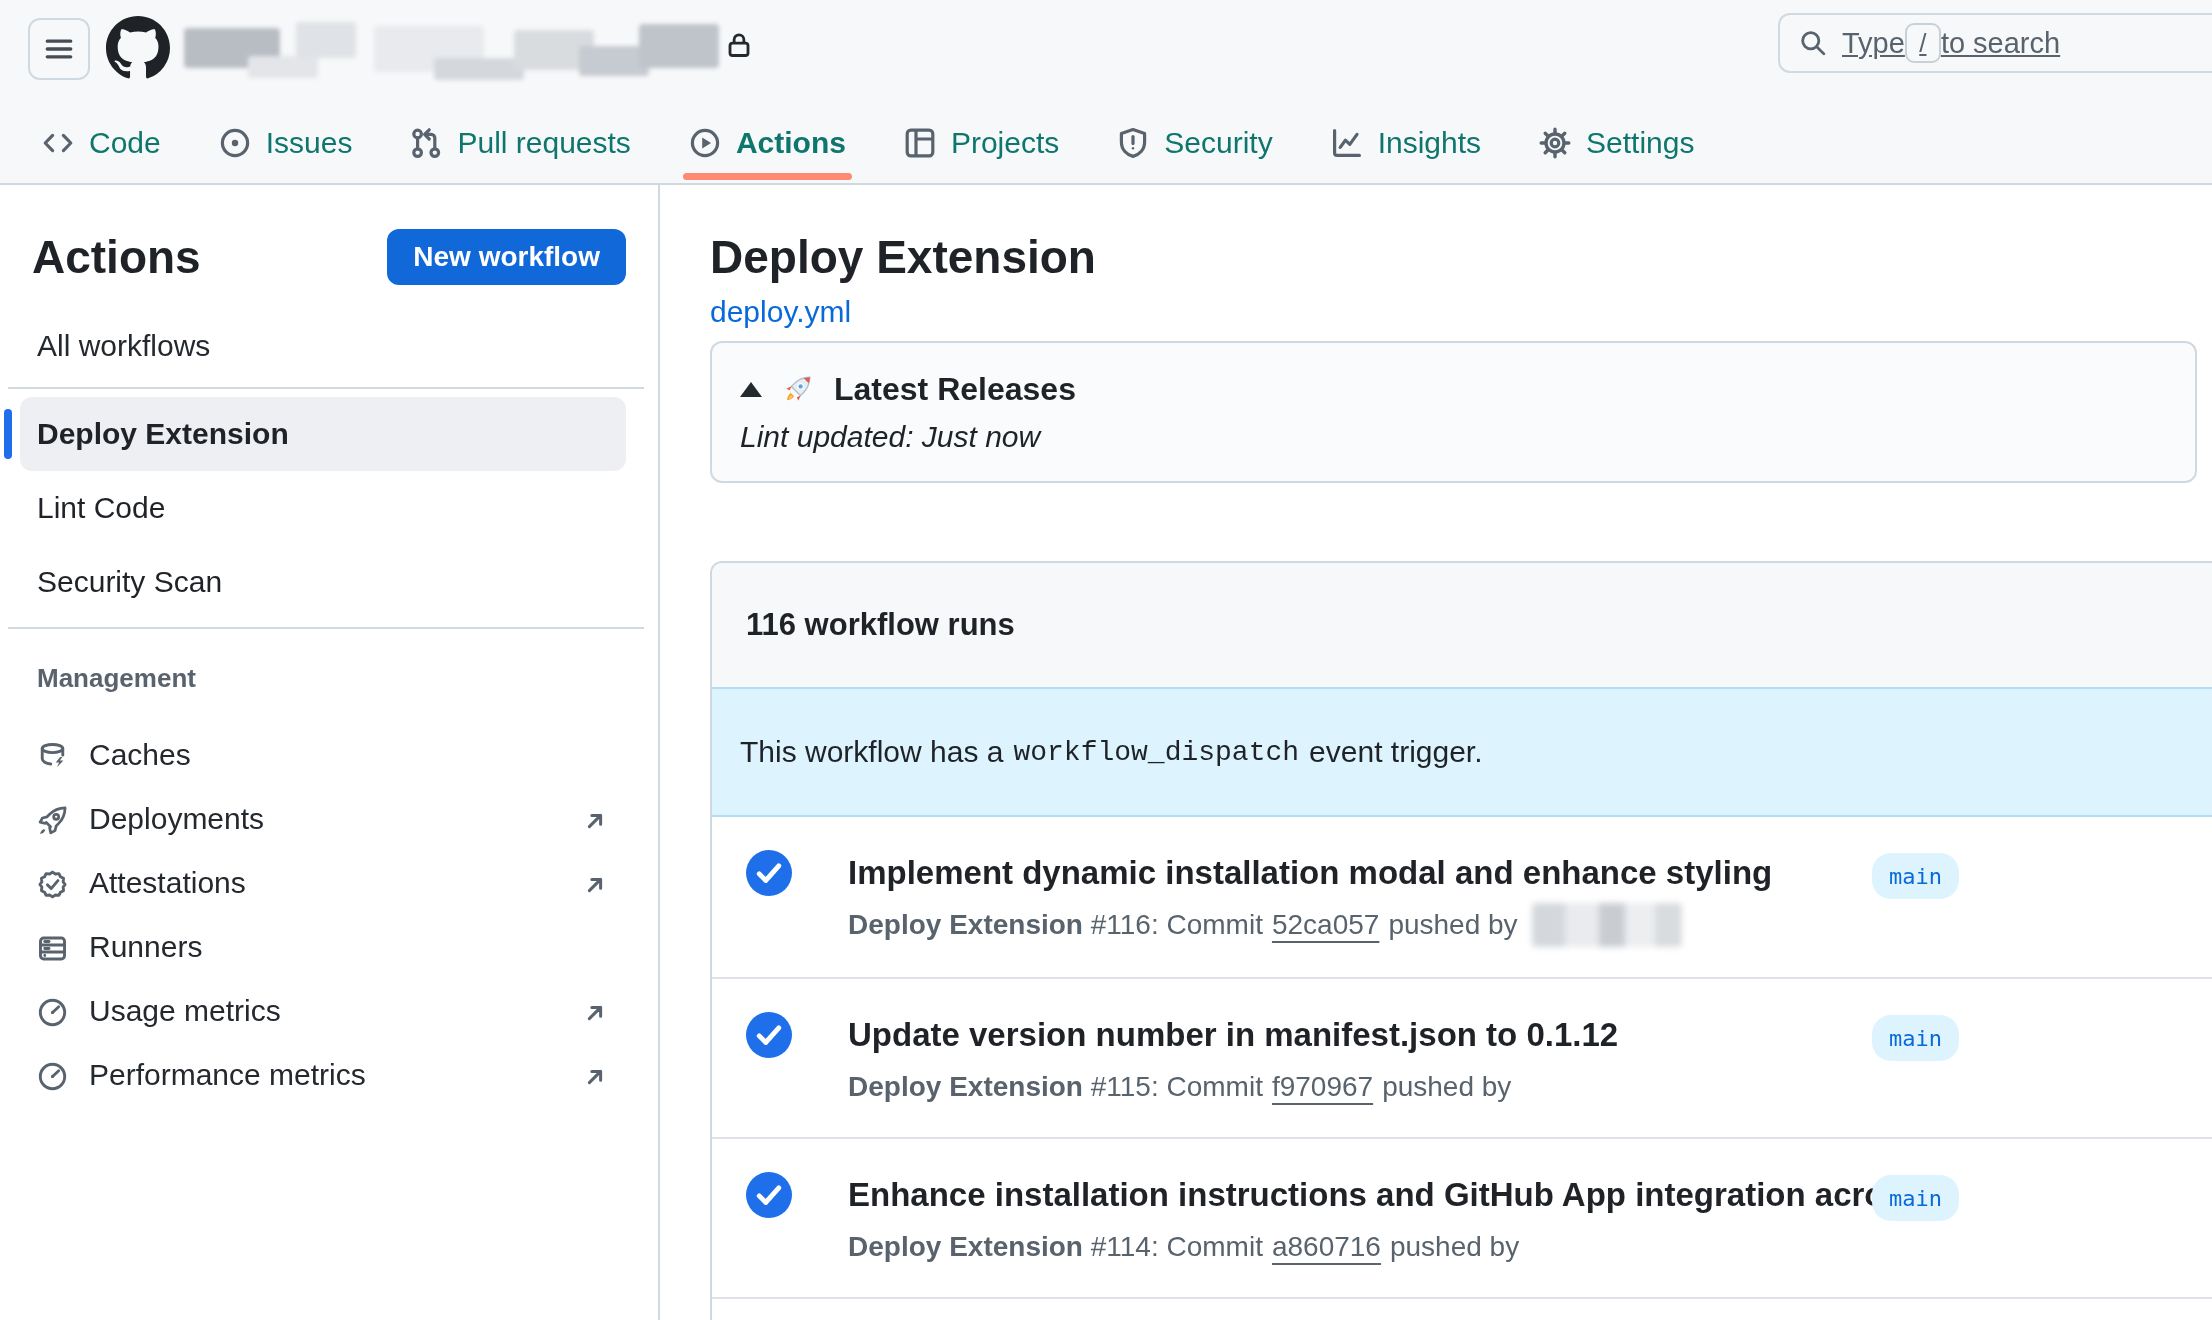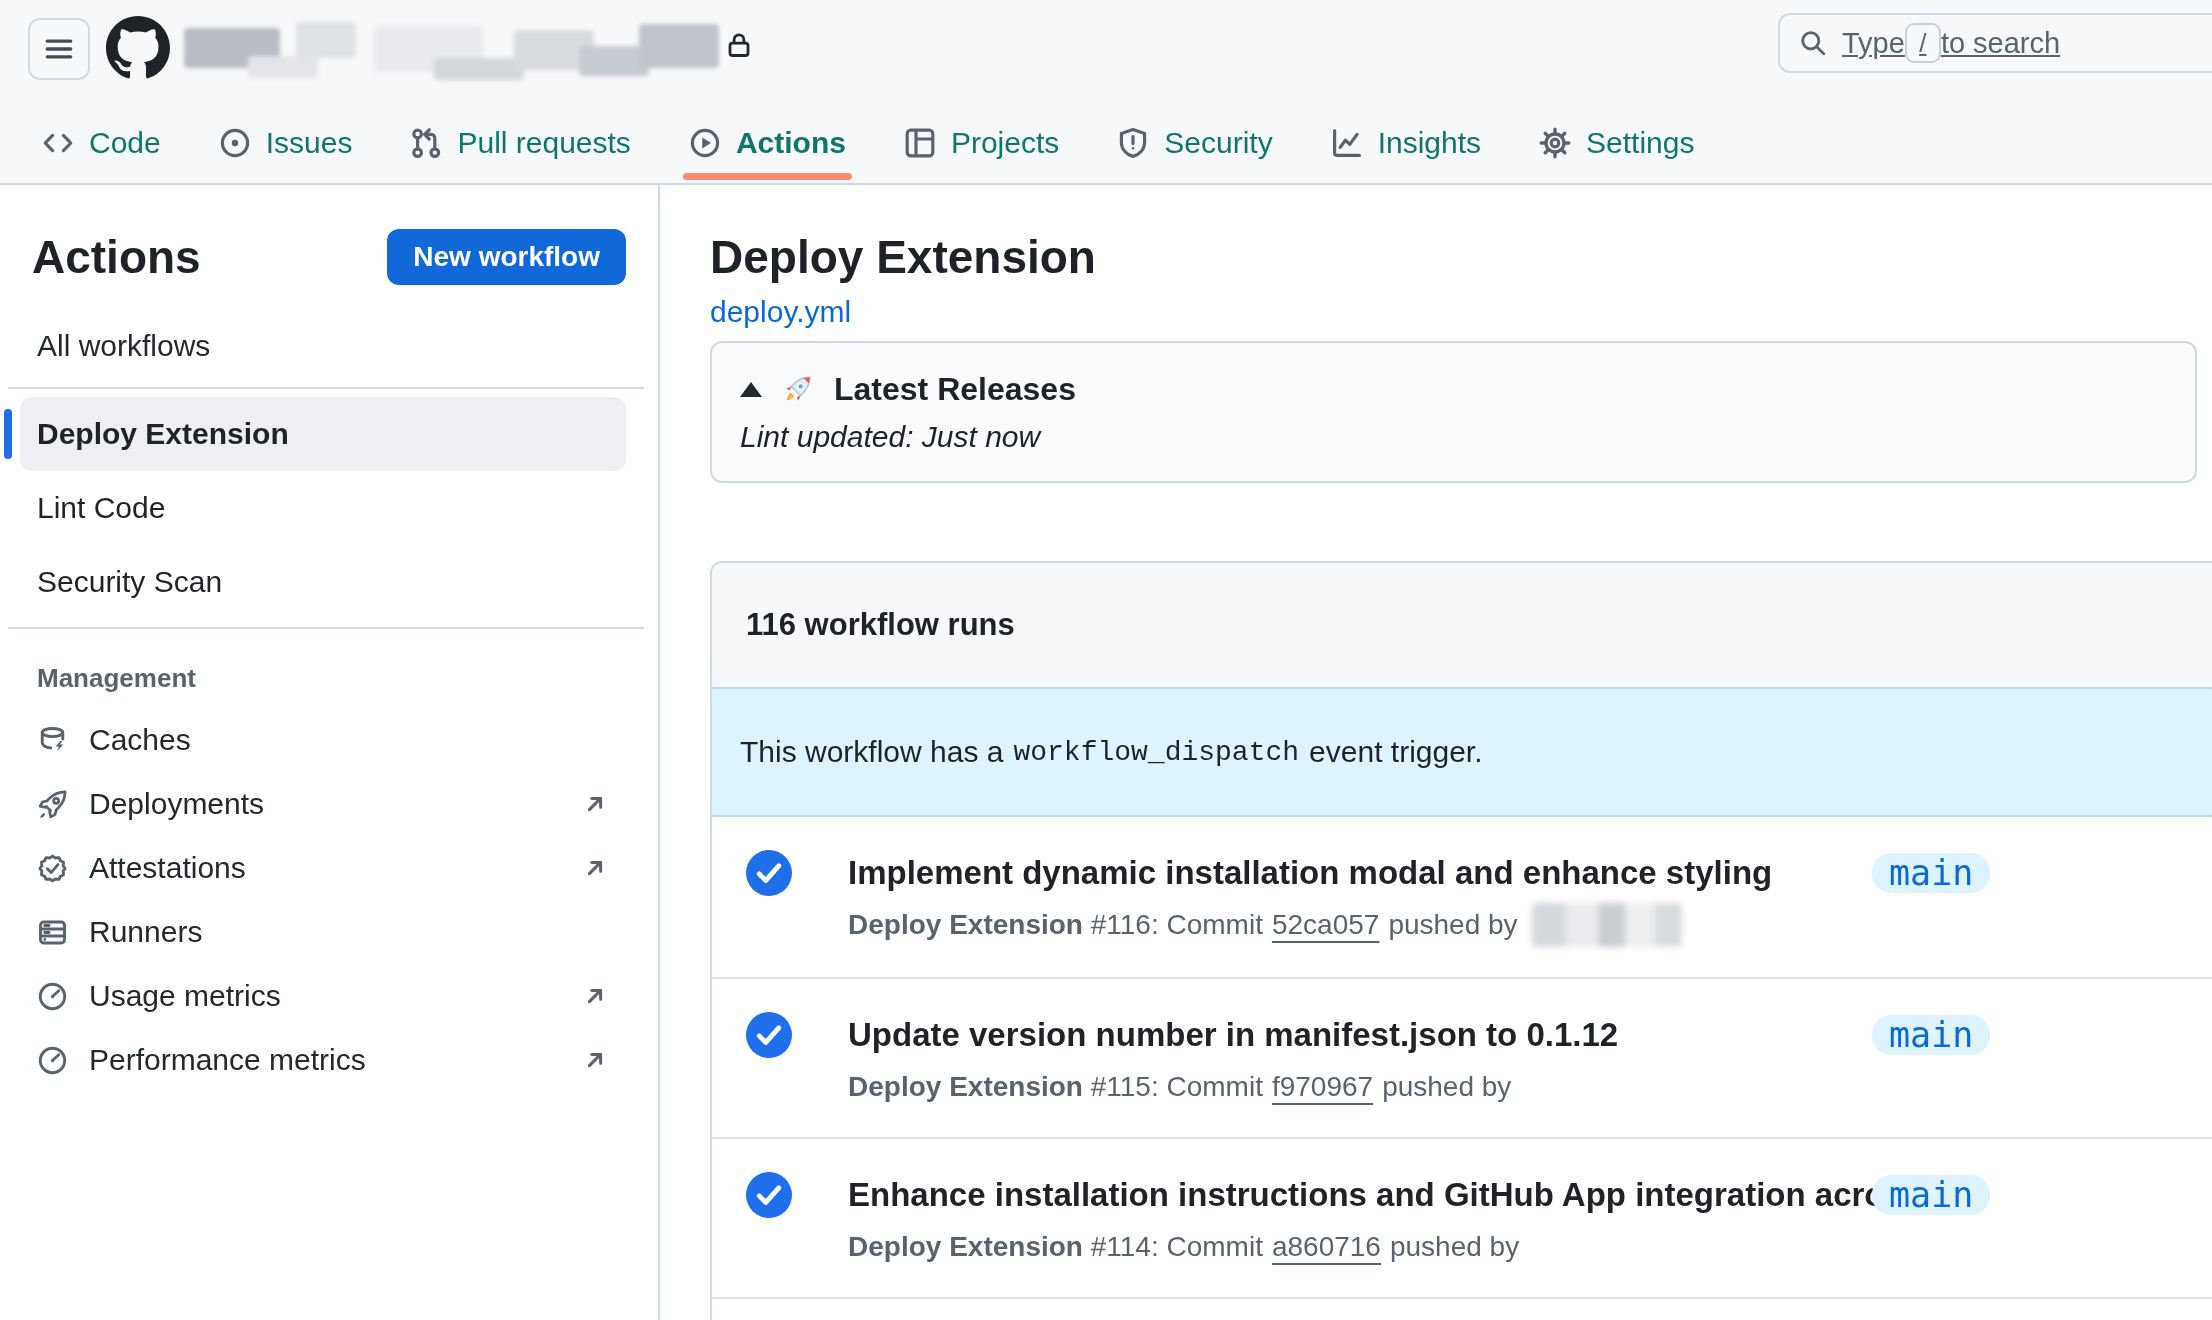--- a/index.html
+++ b/index.html
@@ -55,21 +55,21 @@
     font-family:"Liberation Sans", sans-serif; }
   .side-item { font-size:30px; color:#24292f; padding:16px 0 16px 37px; cursor:pointer; }
   .side-divider { border:none; border-top:2px solid #d1d9e0; margin:8px 14px 8px 8px; }
   .workflow-list { margin:0 32px 0 20px; }
   .workflow-item { position:relative; padding:20px 0 20px 17px; font-size:30px;
     border-radius:12px; cursor:pointer; }
   .workflow-item.selected { background:#edeff2; font-weight:700; }
   .workflow-item.selected .accent-bar { position:absolute; left:-16px; top:50%;
     transform:translateY(-50%); width:8px; height:50px; border-radius:4px; background:#1f6feb; }
   .mgmt-label { font-size:26px; font-weight:700; color:#59636e; padding:26px 0 14px 37px; }
-  .mgmt-item { display:flex; align-items:center; height:64px; padding-left:37px;
+  .mgmt-item { display:flex; align-items:flex-end; height:64px; padding-left:37px;
     padding-right:48px; font-size:30px; color:#24292f; cursor:pointer; }
   .mgmt-item .m-icon { width:31px; height:31px; color:#59636e; margin-right:21px; flex:0 0 auto; }
   .mgmt-item .spacer { flex:1; }
   .mgmt-item .ext-icon { width:30px; height:30px; color:#59636e; flex:0 0 auto; }
 
   
   .main { flex:1; padding:44px 0 0 50px; position:relative; }
   .page-title { font-size:46px; font-weight:600; color:#1f2328; line-height:56px; }
   .file-link { display:inline-block; margin-top:10px; font-size:30px; line-height:34px;
     color:#0969da; text-decoration:none; cursor:pointer; }
@@ -100,23 +100,23 @@
     align-items:center; white-space:nowrap; }
   .run-meta .wf-name { font-weight:700; }
   .commit-link { color:#59636e; text-decoration:underline; text-underline-offset:7px;
     text-decoration-thickness:2px; cursor:pointer; margin:0 9px; }
   .actor-redaction { display:inline-block; height:44px; margin-left:14px; border-radius:4px;
     filter:blur(3px); vertical-align:middle;
     background:linear-gradient(90deg,#d4d8dc 0 22%, #e9ebee 22% 45%, #c9cdd2 45% 62%, #eceef0 62% 82%, #d9dcdf 82% 100%); }
   .run-row:nth-of-type(1) .actor-redaction { width:190px; }
   .run-row:nth-of-type(2) .actor-redaction { width:175px; }
   .run-row:nth-of-type(3) .actor-redaction { width:150px; }
-  .branch-badge { position:absolute; left:1160px; top:36px; height:40px; padding:0 17px;
+  .branch-badge { position:absolute; left:1160px; top:36px; height:46px; padding:0 17px;
     display:flex; align-items:center; background:#ddf4ff; border-radius:19px;
-    font-family:"DejaVu Sans Mono","Liberation Mono",monospace; font-size:35px; color:#0969da;
+    font-family:"DejaVu Sans Mono","Liberation Mono",monospace; font-size:22px; color:#0969da;
     cursor:pointer; }
   .run-row-stub { height:30px; border-top:2px solid #dde2e8; background:#ffffff; }
 
   svg { display:block; }
 </style>
 </head>
 <body>
 
 <div class="app-header">
   <button class="hamburger-btn">

